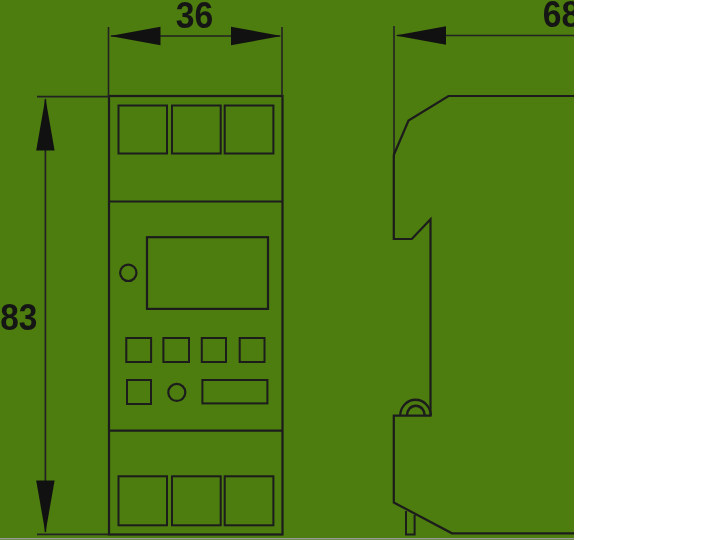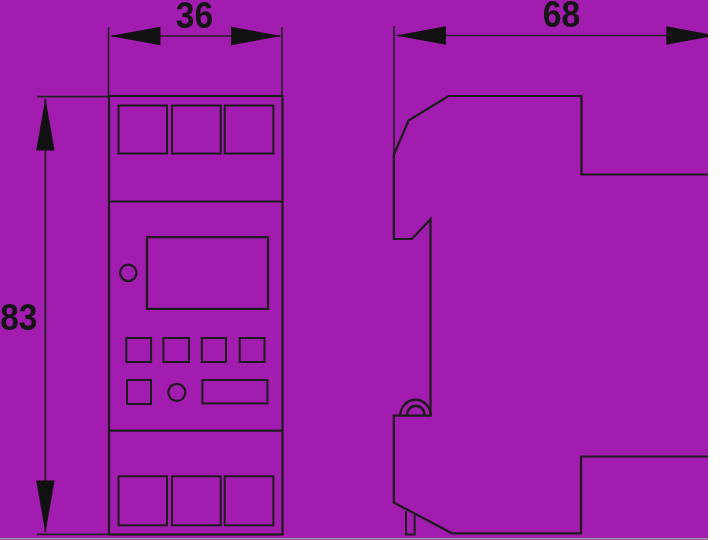--- a/index.html
+++ b/index.html
@@ -1,16 +1,16 @@
 <!DOCTYPE html>
 <html><head>
 <meta charset="utf-8">
 <style>
   html,body{margin:0;padding:0;background:#ffffff;}
-  #stage{position:relative;width:708px;height:540px;background:#a21caf;overflow:hidden;}
+  #stage{position:relative;width:574px;height:540px;background:#4d7c0f;overflow:hidden;}
   svg{display:block;}
   text{font-family:"Liberation Sans",sans-serif;fill:#151515;}
 </style>
 </head>
 <body>
 <div id="stage">
 <svg width="720" height="540" viewBox="0 0 720 540">
 
   <rect x="109" y="96" width="173.5" height="438.5" fill="none" stroke="#1c1c1c" stroke-width="2.2"></rect>
 

